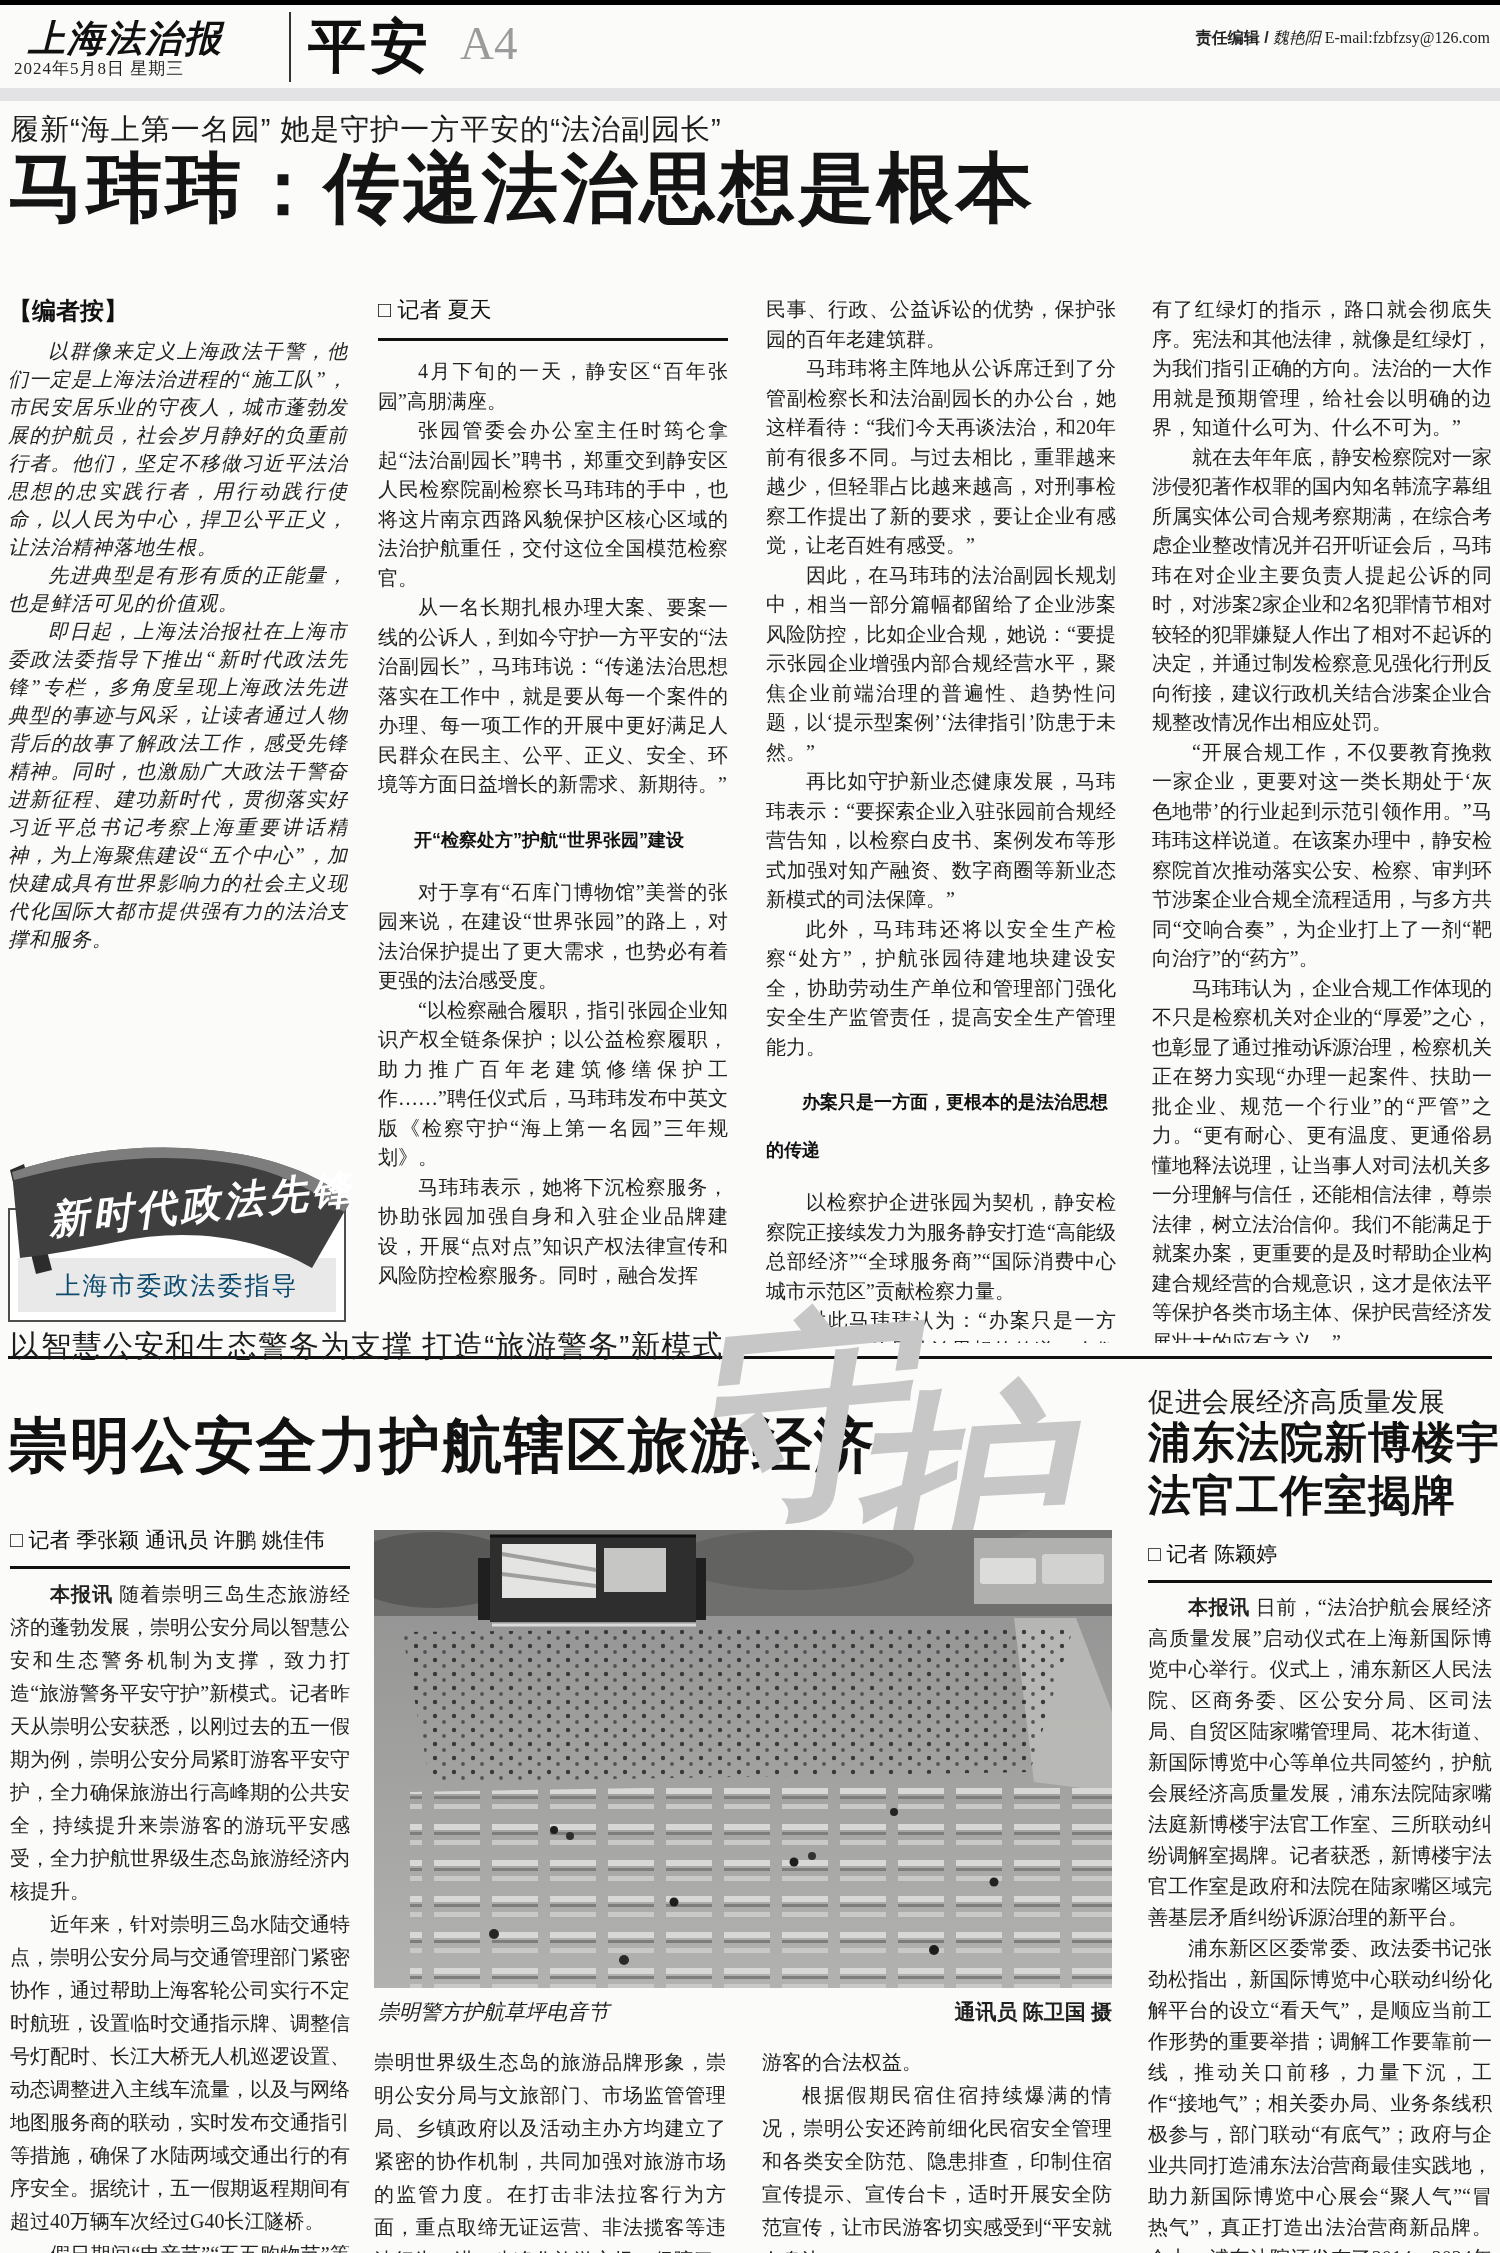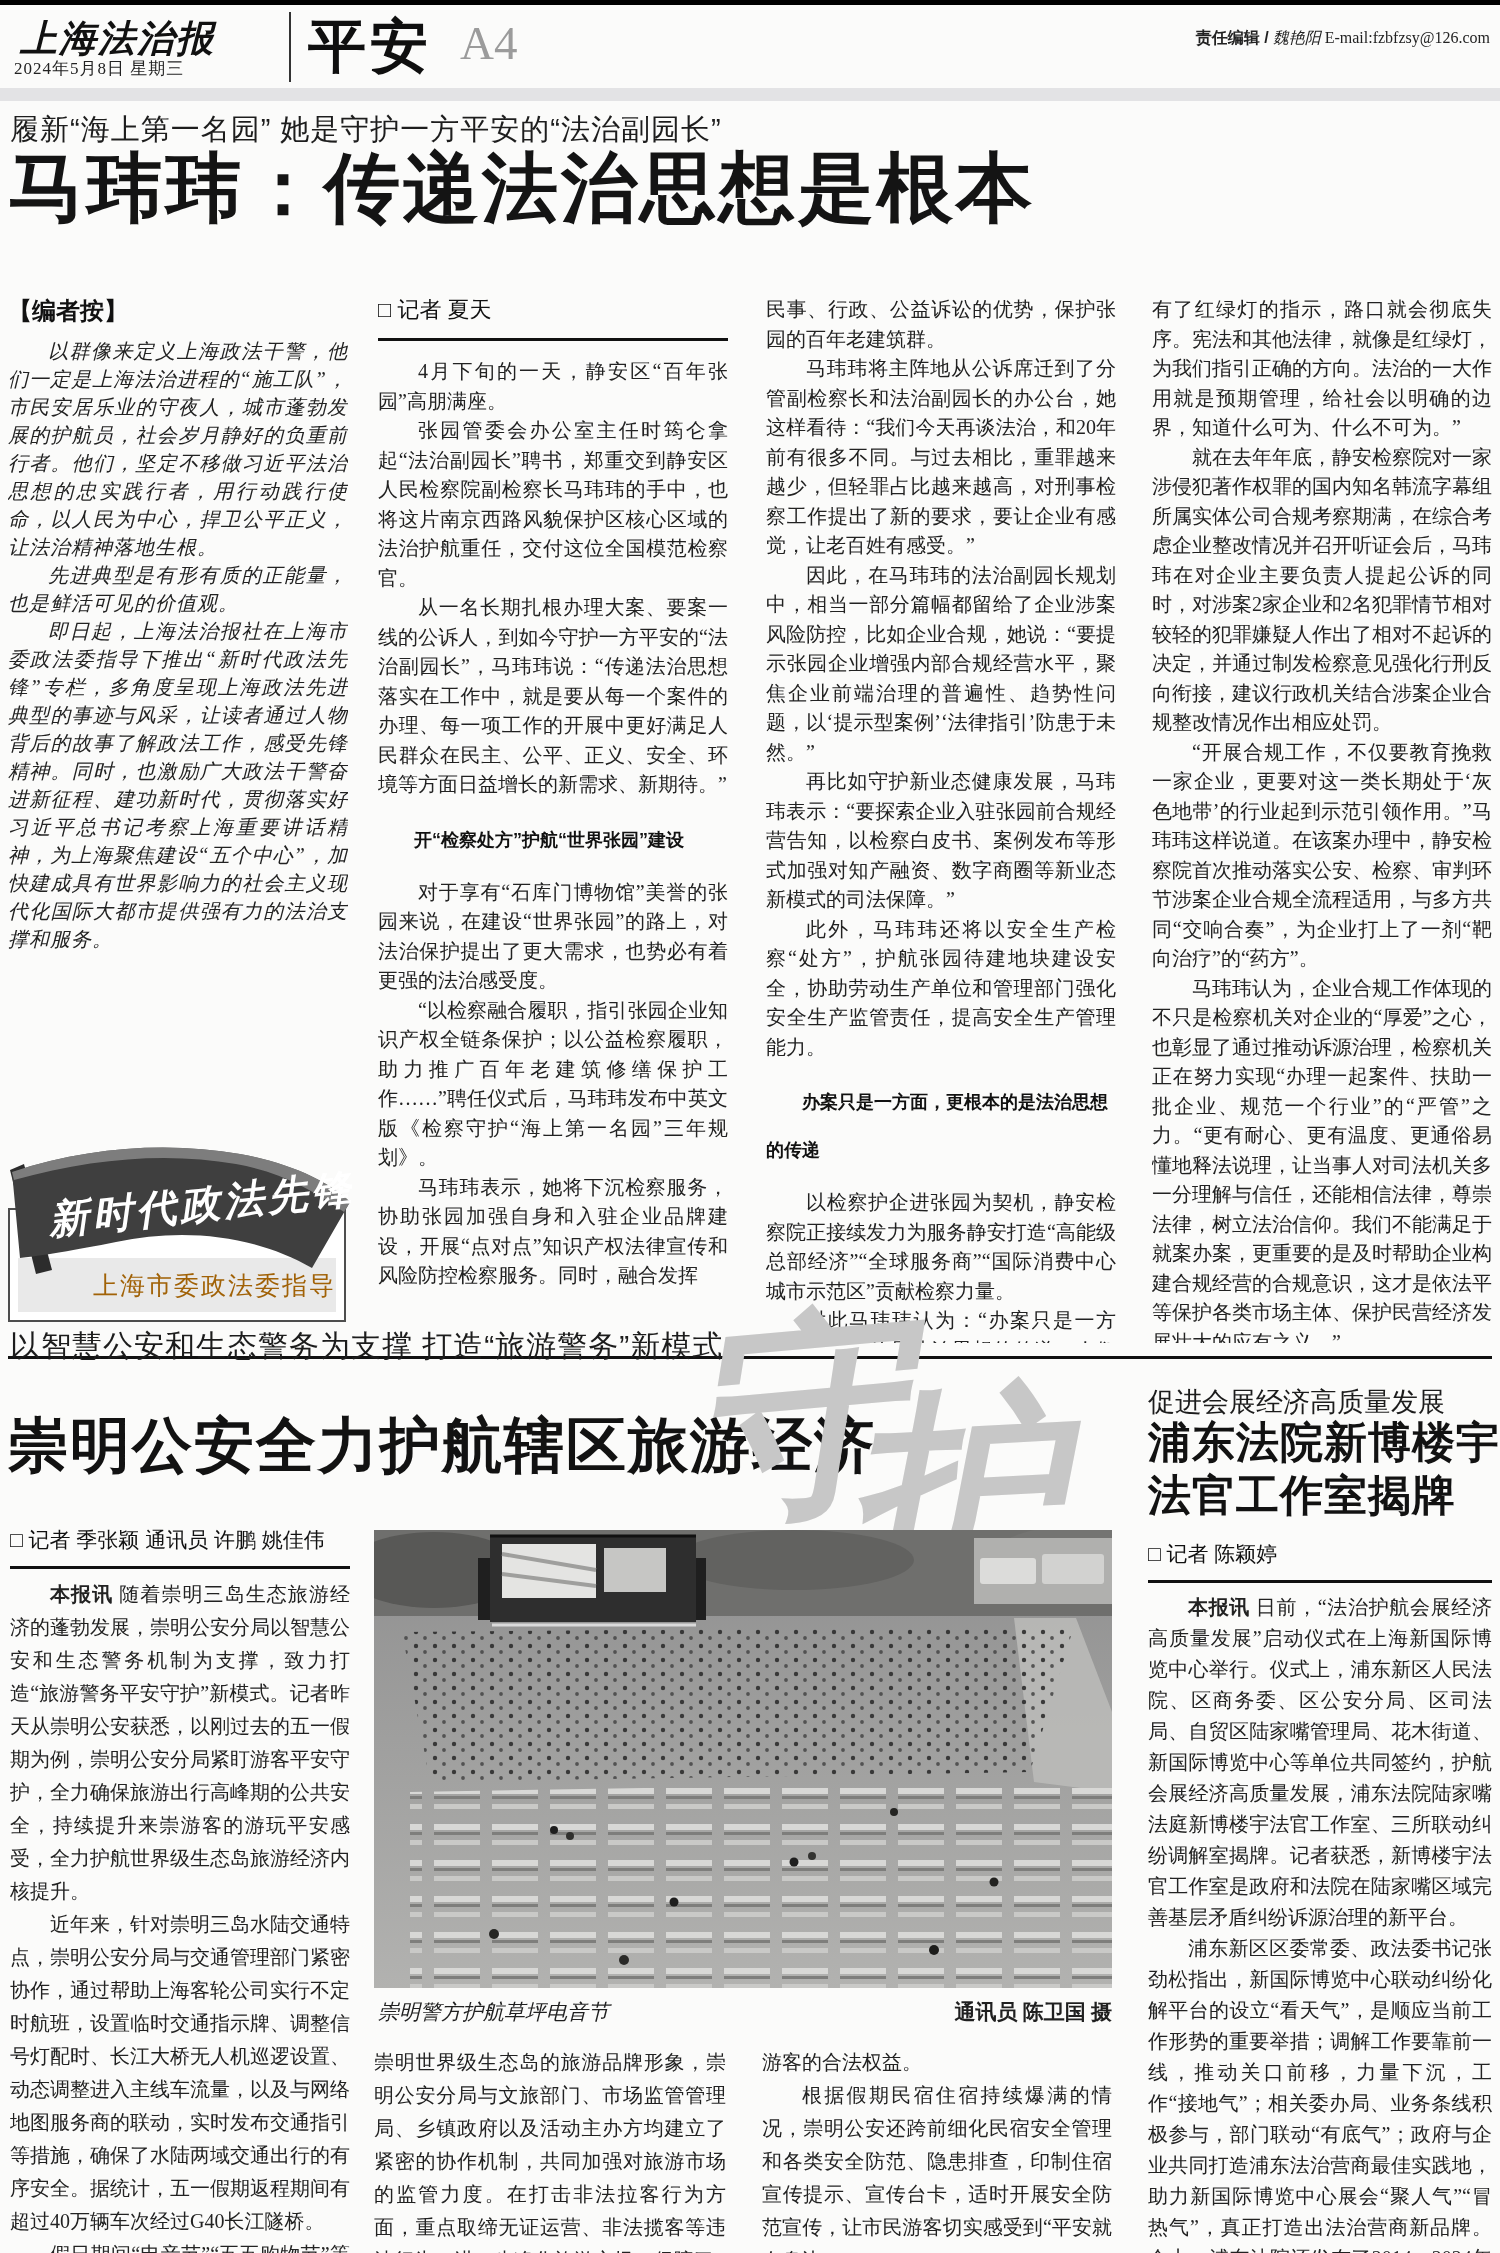--- a/index.html
+++ b/index.html
@@ -5,21 +5,21 @@
   * { margin:0; padding:0; box-sizing:border-box; }
   html,body { width:1500px; height:2253px; }
   body { position:relative; background:#fbfbfa; overflow:hidden;
          font-family:"Liberation Serif", serif; color:#2a2a2a; }
   .abs { position:absolute; }
   .sans { font-family:"Liberation Sans", sans-serif; }
   .serif { font-family:"Liberation Serif", serif; }
 
   
   .topline { left:0; top:0; width:1500px; height:5px; background:#000; }
-  .logo { left:20px; top:14px; font-size:37px; font-weight:bold; font-style:italic; color:#111; letter-spacing:2px; }
+  .logo { left:28px; top:14px; font-size:37px; font-weight:bold; font-style:italic; color:#111; letter-spacing:2px; }
   .date { left:14px; top:57px; font-size:17px; color:#222; letter-spacing:1px; }
   .mast-div { left:289px; top:12px; width:2px; height:70px; background:#333; }
   .section-name { left:308px; top:8px; font-size:58px; font-weight:900; color:#0f0f0f; letter-spacing:4px; }
   .page-no { left:460px; top:16px; font-size:47px; color:#9b9b9b; }
   .editor-line { top:28px; right:10px; font-size:16px; color:#222; }
   .editor-line b { font-family:"Liberation Sans",sans-serif; }
   .editor-line .nm { font-style:italic; }
   .grayband { left:0; top:88px; width:1500px; height:13px; background:#e3e3e5; }
 
   
@@ -41,22 +41,22 @@
   .body p { font-size:20px; line-height:29.5px; text-indent:2em; color:#222; }
   .body p.noind { text-indent:0; }
   .body b.lead { font-family:"Liberation Sans",sans-serif; }
   .subhead { font-family:Liberation Sans, sans-serif; font-size:18px; font-weight:bold;
              line-height:48px; color:#111; text-indent:2em; text-align:left; margin:16px 0 14px 0; }
 
   
   .badge-box { left:8px; top:1208px; width:338px; height:114px; border:2px solid #4e4e4e;
                background:#fff; padding:8px; }
   .badge-band { position:absolute; left:8px; right:8px; bottom:8px; height:54px; background:#e9e9e9; }
-  .badge-band span { display:block; text-align:right; line-height:54px; font-size:25px;
-                     color:#a16207; font-family:"Liberation Sans",sans-serif; letter-spacing:2px; }
+  .badge-band span { display:block; text-align:center; line-height:54px; font-size:25px;
+                     color:#0c4a6e; font-family:"Liberation Sans",sans-serif; letter-spacing:2px; }
   .badge-flag { left:0px; top:1142px; width:352px; height:150px; z-index:3; }
 
   
   .divider2 { left:8px; top:1356px; width:1484px; height:3px; background:#111; }
   .s2-kicker { left:10px; top:1326px; font-size:30px; color:#1c1c1c; letter-spacing:1px; }
   .s2-headline { left:8px; top:1406px; font-size:60px; font-weight:900; color:#121212; letter-spacing:2px; }
   .wm { color:#c7c7c7; font-size:215px; font-style:italic; z-index:1; line-height:1; font-weight:bold; }
   .wm1 { left:688px; top:1312px; transform:rotate(-5deg); }
   .wm2 { left:846px; top:1386px; transform:rotate(-3deg); }
 

